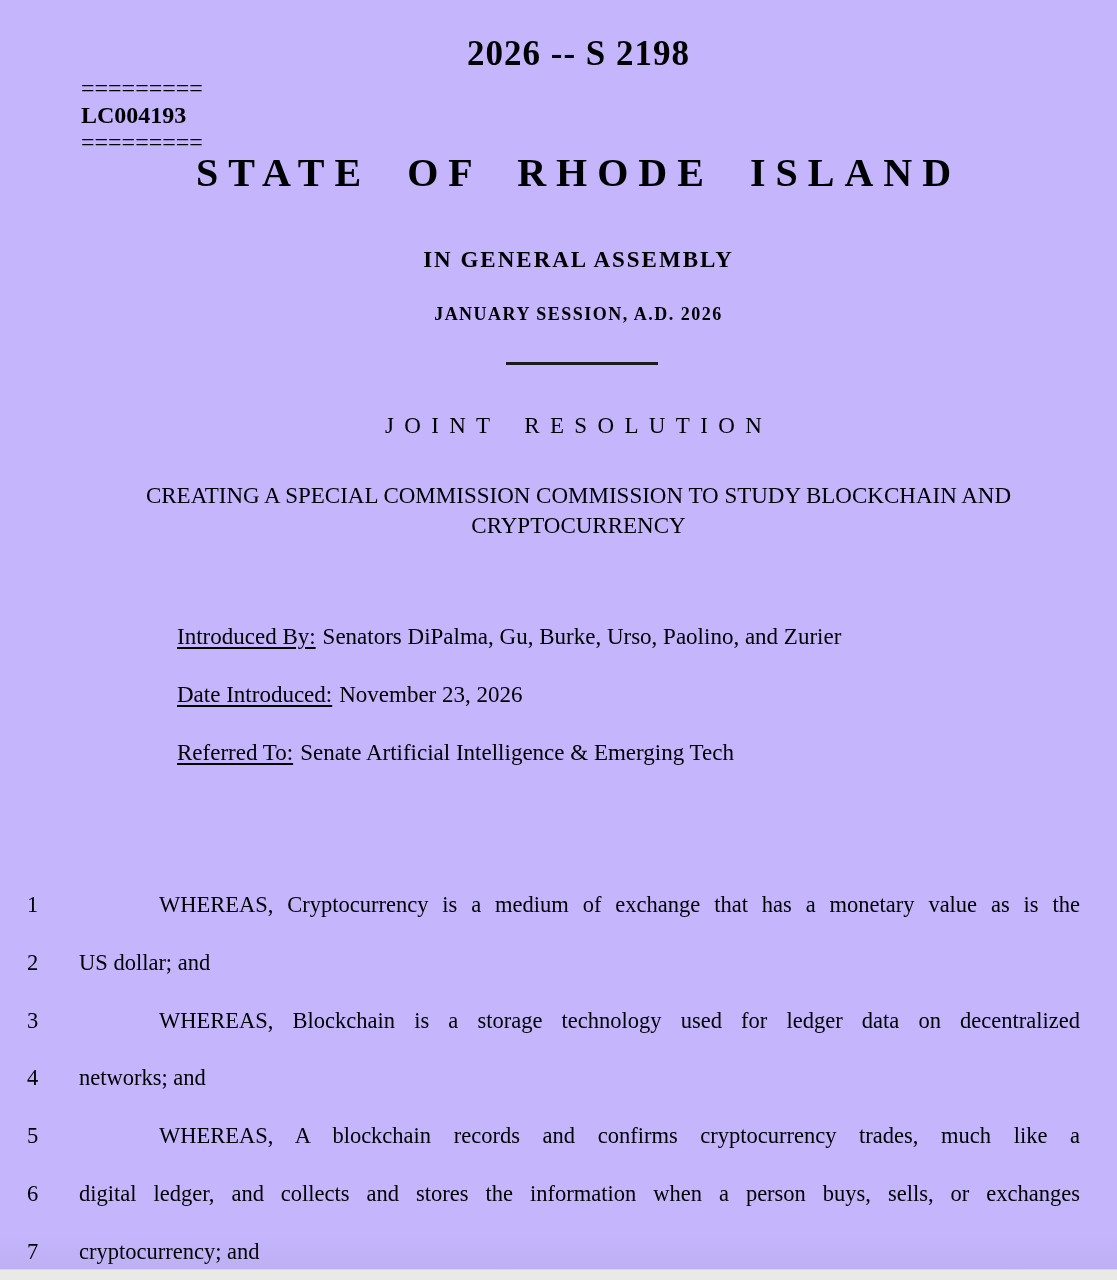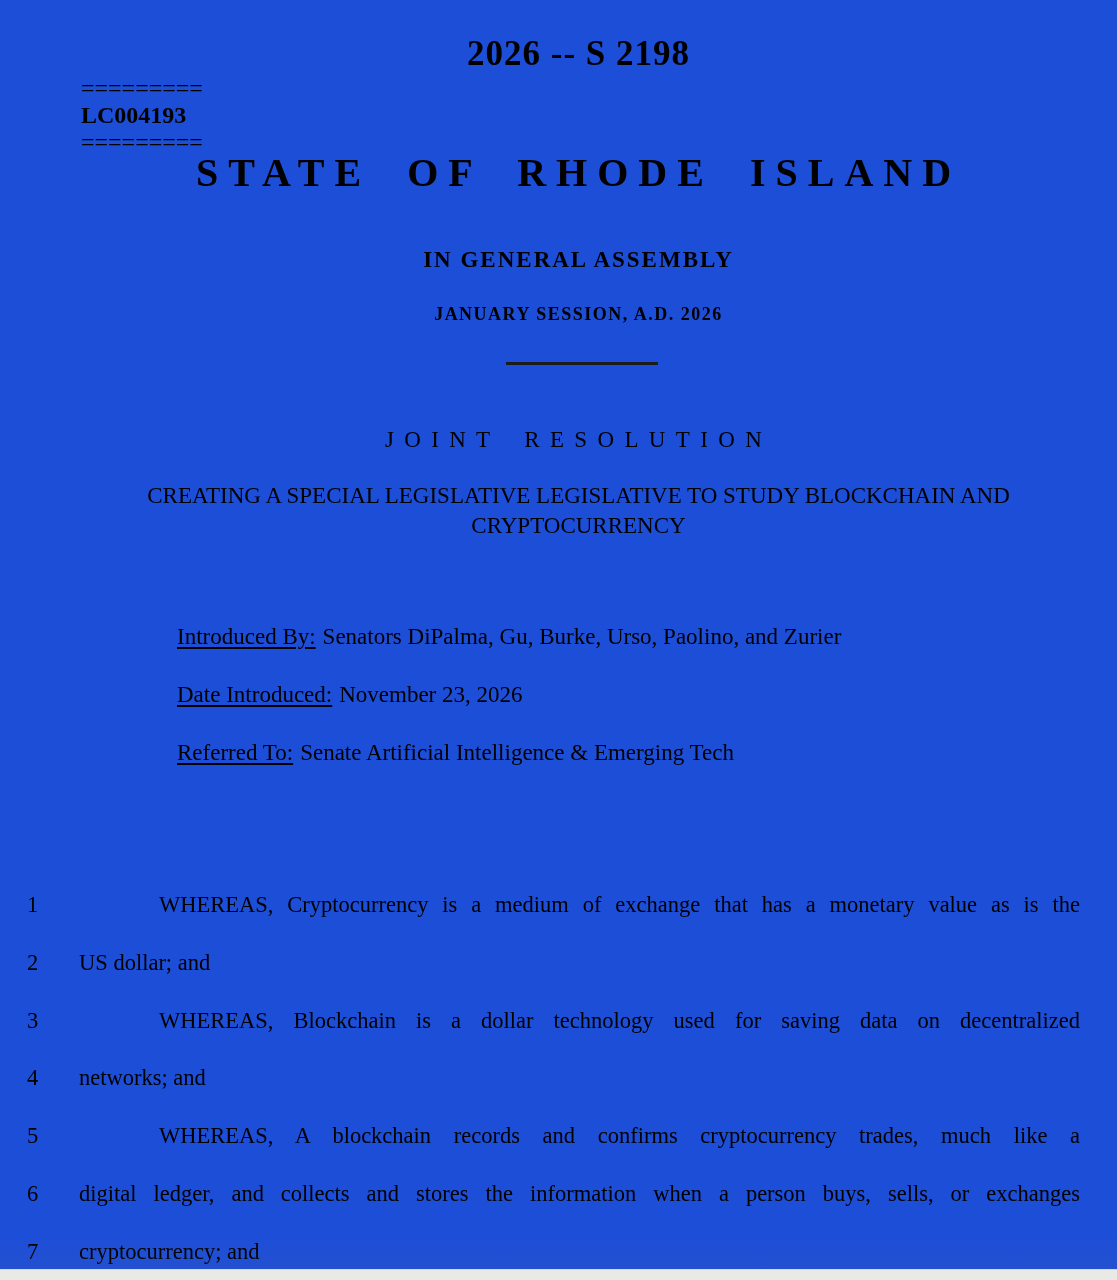--- a/index.html
+++ b/index.html
@@ -4,21 +4,21 @@
 <style>
   html, body {
     margin: 0;
     padding: 0;
     background: #ffffff;
   }
   .page {
     position: relative;
     width: 1117px;
     height: 1280px;
-    background: #1d4ed8;
+    background: #c4b5fd;
     color: #000000;
     font-family: "Liberation Serif", "DejaVu Serif", serif;
     overflow: hidden;
   }
   
   .centered {
     position: absolute;
     left: 40px;
     right: 0;
     text-align: center;
@@ -73,21 +73,21 @@
   }
   .divider-rule {
     position: absolute;
     top: 362px;
     left: 506px;
     width: 152px;
     height: 3px;
     background: #1c1c1c;
   }
   .resolution-type {
-    top: 426px;
+    top: 412px;
     font-size: 23px;
     letter-spacing: 0.45em;
     word-spacing: 0.35em;
     line-height: 1.2;
   }
   .resolution-title {
     top: 481px;
     font-size: 23px;
     line-height: 30px;
   }
@@ -171,21 +171,21 @@
 
   <div class="centered assembly-heading">IN GENERAL ASSEMBLY</div>
 
   <div class="centered session-heading">JANUARY SESSION, A.D. 2026</div>
 
   <div class="divider-rule"></div>
 
   <div class="centered resolution-type">JOINT RESOLUTION</div>
 
   <div class="centered resolution-title">
-    <span>CREATING A SPECIAL LEGISLATIVE LEGISLATIVE TO STUDY BLOCKCHAIN AND</span>
+    <span>CREATING A SPECIAL COMMISSION COMMISSION TO STUDY BLOCKCHAIN AND</span>
     <span>CRYPTOCURRENCY</span>
   </div>
 
   <div class="intro-row row-introduced">
     <span class="intro-label">Introduced By:</span><span class="intro-value">Senators DiPalma, Gu, Burke, Urso, Paolino, and Zurier</span>
   </div>
 
   <div class="intro-row row-date">
     <span class="intro-label">Date Introduced:</span><span class="intro-value">November 23, 2026</span>
   </div>
@@ -200,21 +200,21 @@
     <span class="line-text">WHEREAS, Cryptocurrency is a medium of exchange that has a monetary value as is the</span>
   </div>
 
   <div class="line-row">
     <span class="line-num">2</span>
     <span class="line-text">US dollar; and</span>
   </div>
 
   <div class="line-row indent justify">
     <span class="line-num">3</span>
-    <span class="line-text">WHEREAS, Blockchain is a dollar technology used for saving data on decentralized</span>
+    <span class="line-text">WHEREAS, Blockchain is a storage technology used for ledger data on decentralized</span>
   </div>
 
   <div class="line-row">
     <span class="line-num">4</span>
     <span class="line-text">networks; and</span>
   </div>
 
   <div class="line-row indent justify">
     <span class="line-num">5</span>
     <span class="line-text">WHEREAS, A blockchain records and confirms cryptocurrency trades, much like a</span>

